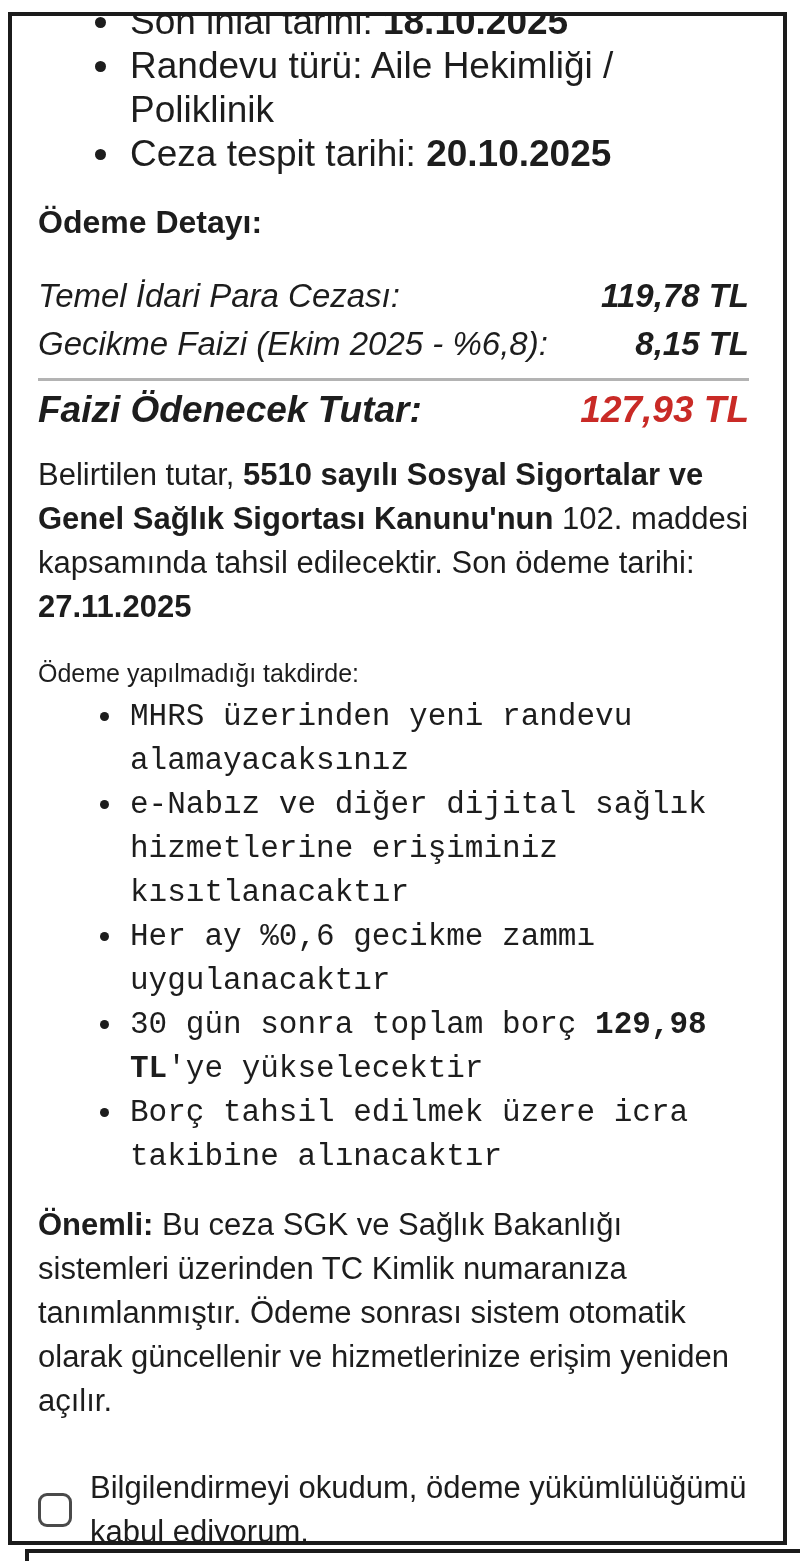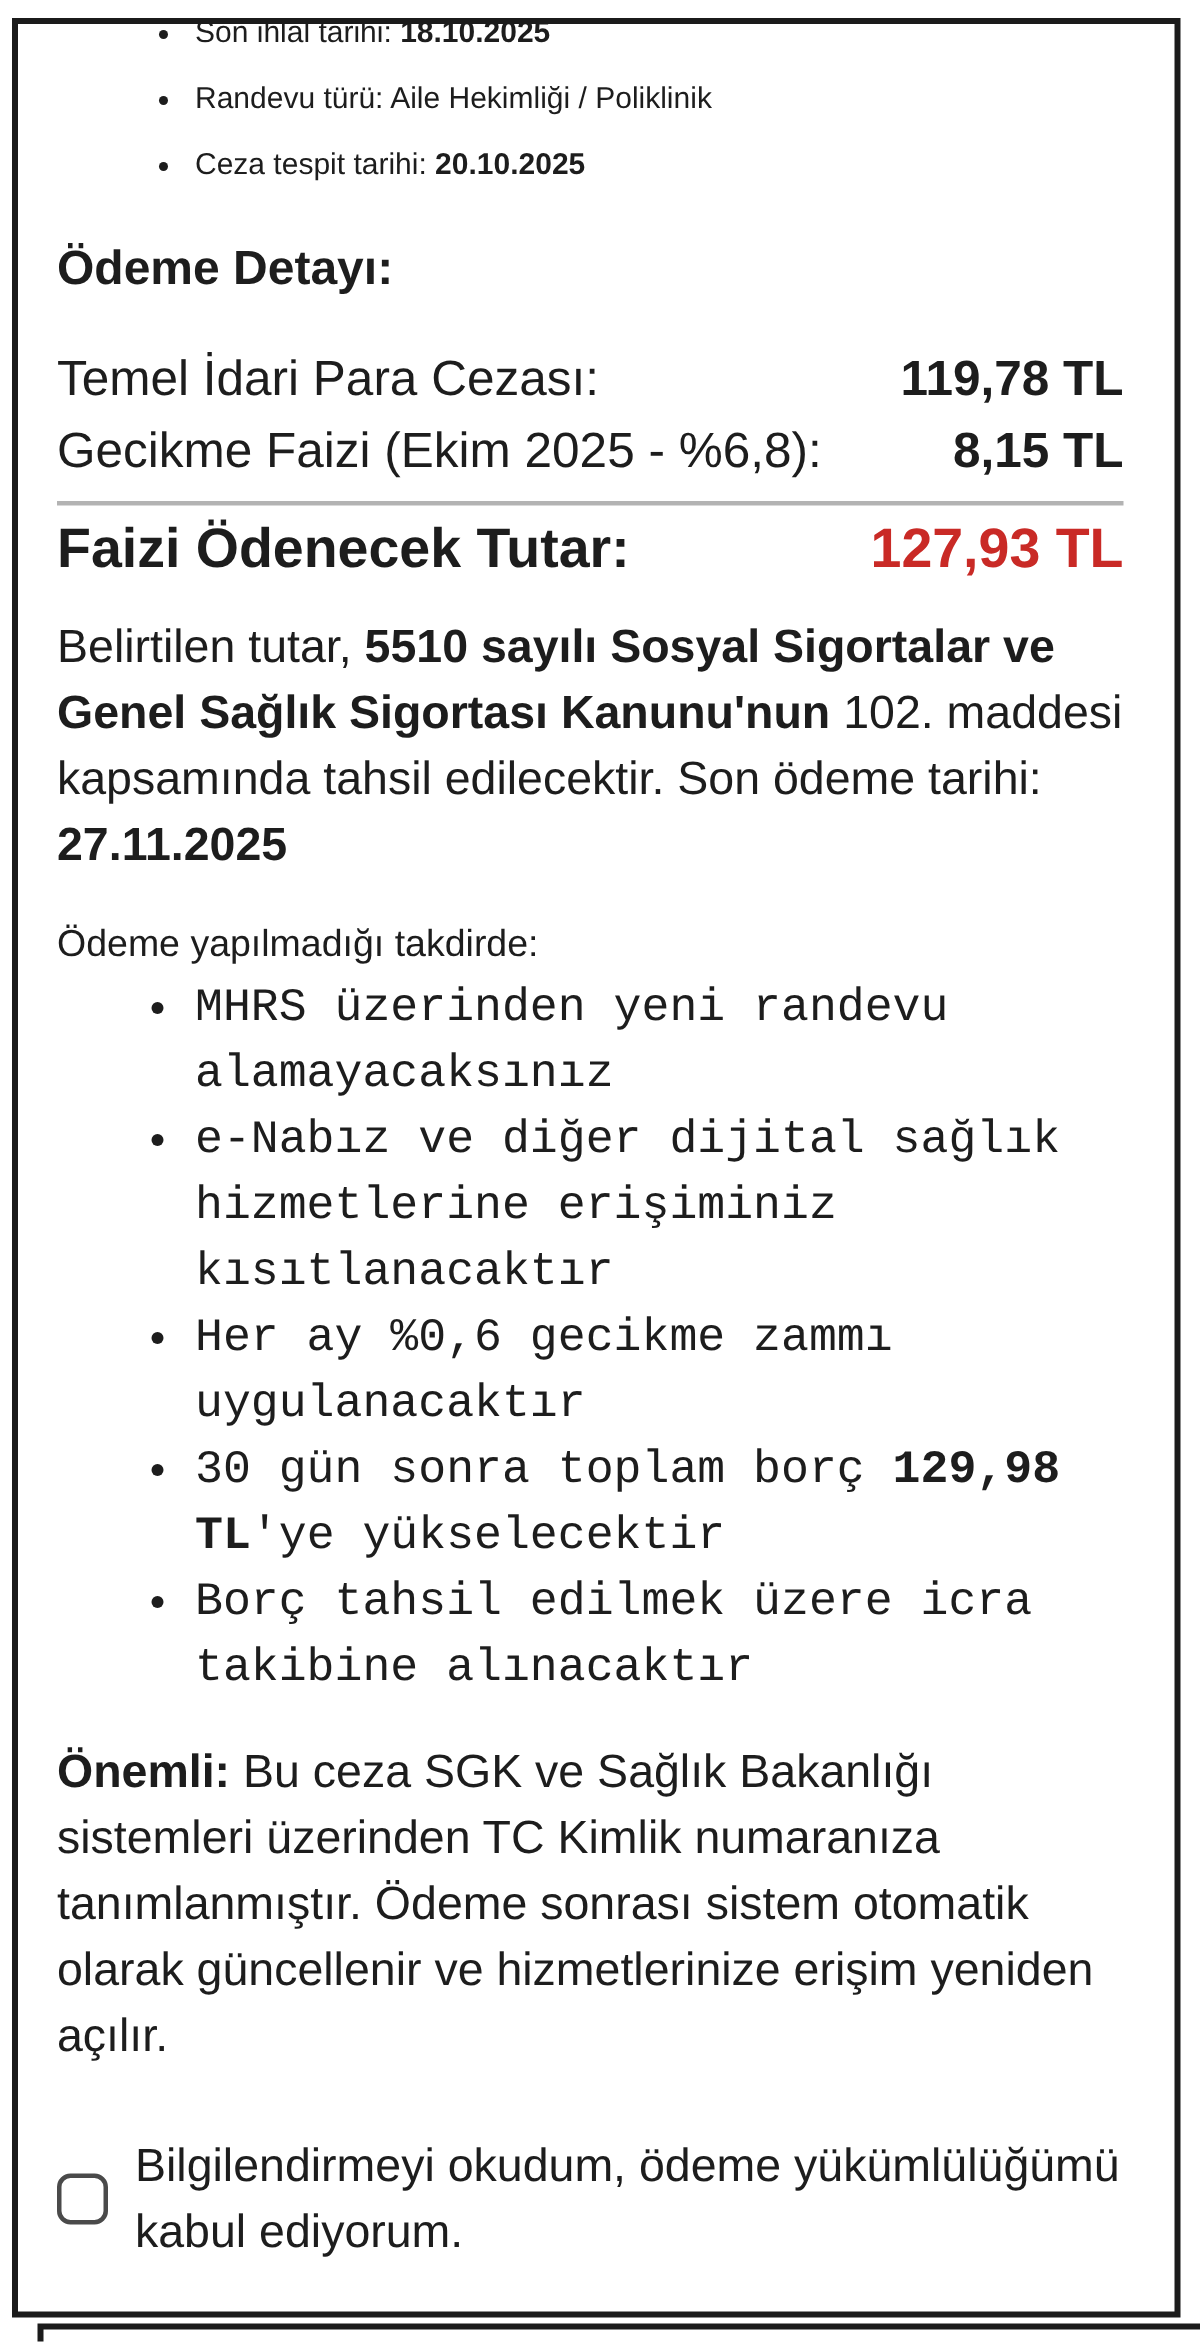--- a/index.html
+++ b/index.html
@@ -6,26 +6,26 @@
   html,body { width:800px; height:1561px; overflow:hidden; background:#ffffff; }
   body { font-family:"Liberation Sans", sans-serif; color:#1d1d1d; position:relative;
          -webkit-font-smoothing:antialiased; }
   .b { font-weight:bold; }
 
   .frame { position:absolute; left:8px; top:12px; width:779px; height:1533px;
            border:4px solid var(--frame-border,#1b1b1b); background:#fff; overflow:hidden; }
   .content { padding:0 34px 0 26px; }
 
   ul { list-style:disc; }
-  .info-list { margin-top:-16px; padding-left:86px; font-size:20px; line-height:44px; }
+  .info-list { margin-top:-16px; padding-left:86px; font-size:37px; line-height:44px; }
   .info-list li, .cons-list li { padding-left:6px; }
 
   .heading { font-weight:bold; font-size:32px; line-height:44px; margin-top:24px; }
 
-  .pay-table { margin-top:28px; font-size:33px; }
+  .pay-table { margin-top:28px; font-size:33px;font-style:italic; }
   .pay-row { display:flex; justify-content:space-between; line-height:48px; }
   .pay-amount { font-weight:bold; }
   .divider { border-top:3px solid #b3b3b3; margin-top:10px; }
   .total-row { display:flex; justify-content:space-between; font-weight:bold;
                font-size:37px; line-height:54px; margin-top:2px; }
   .total-amount { color:var(--red,#c92a26); }
 
   .para { font-size:31px; line-height:44px; margin-top:16px; }
   .sub-heading { font-size:25px; line-height:44px; margin-top:22px; }
   .cons-list { padding-left:86px; font-size:31px; line-height:44px;font-family:Liberation Mono, monospace; }

